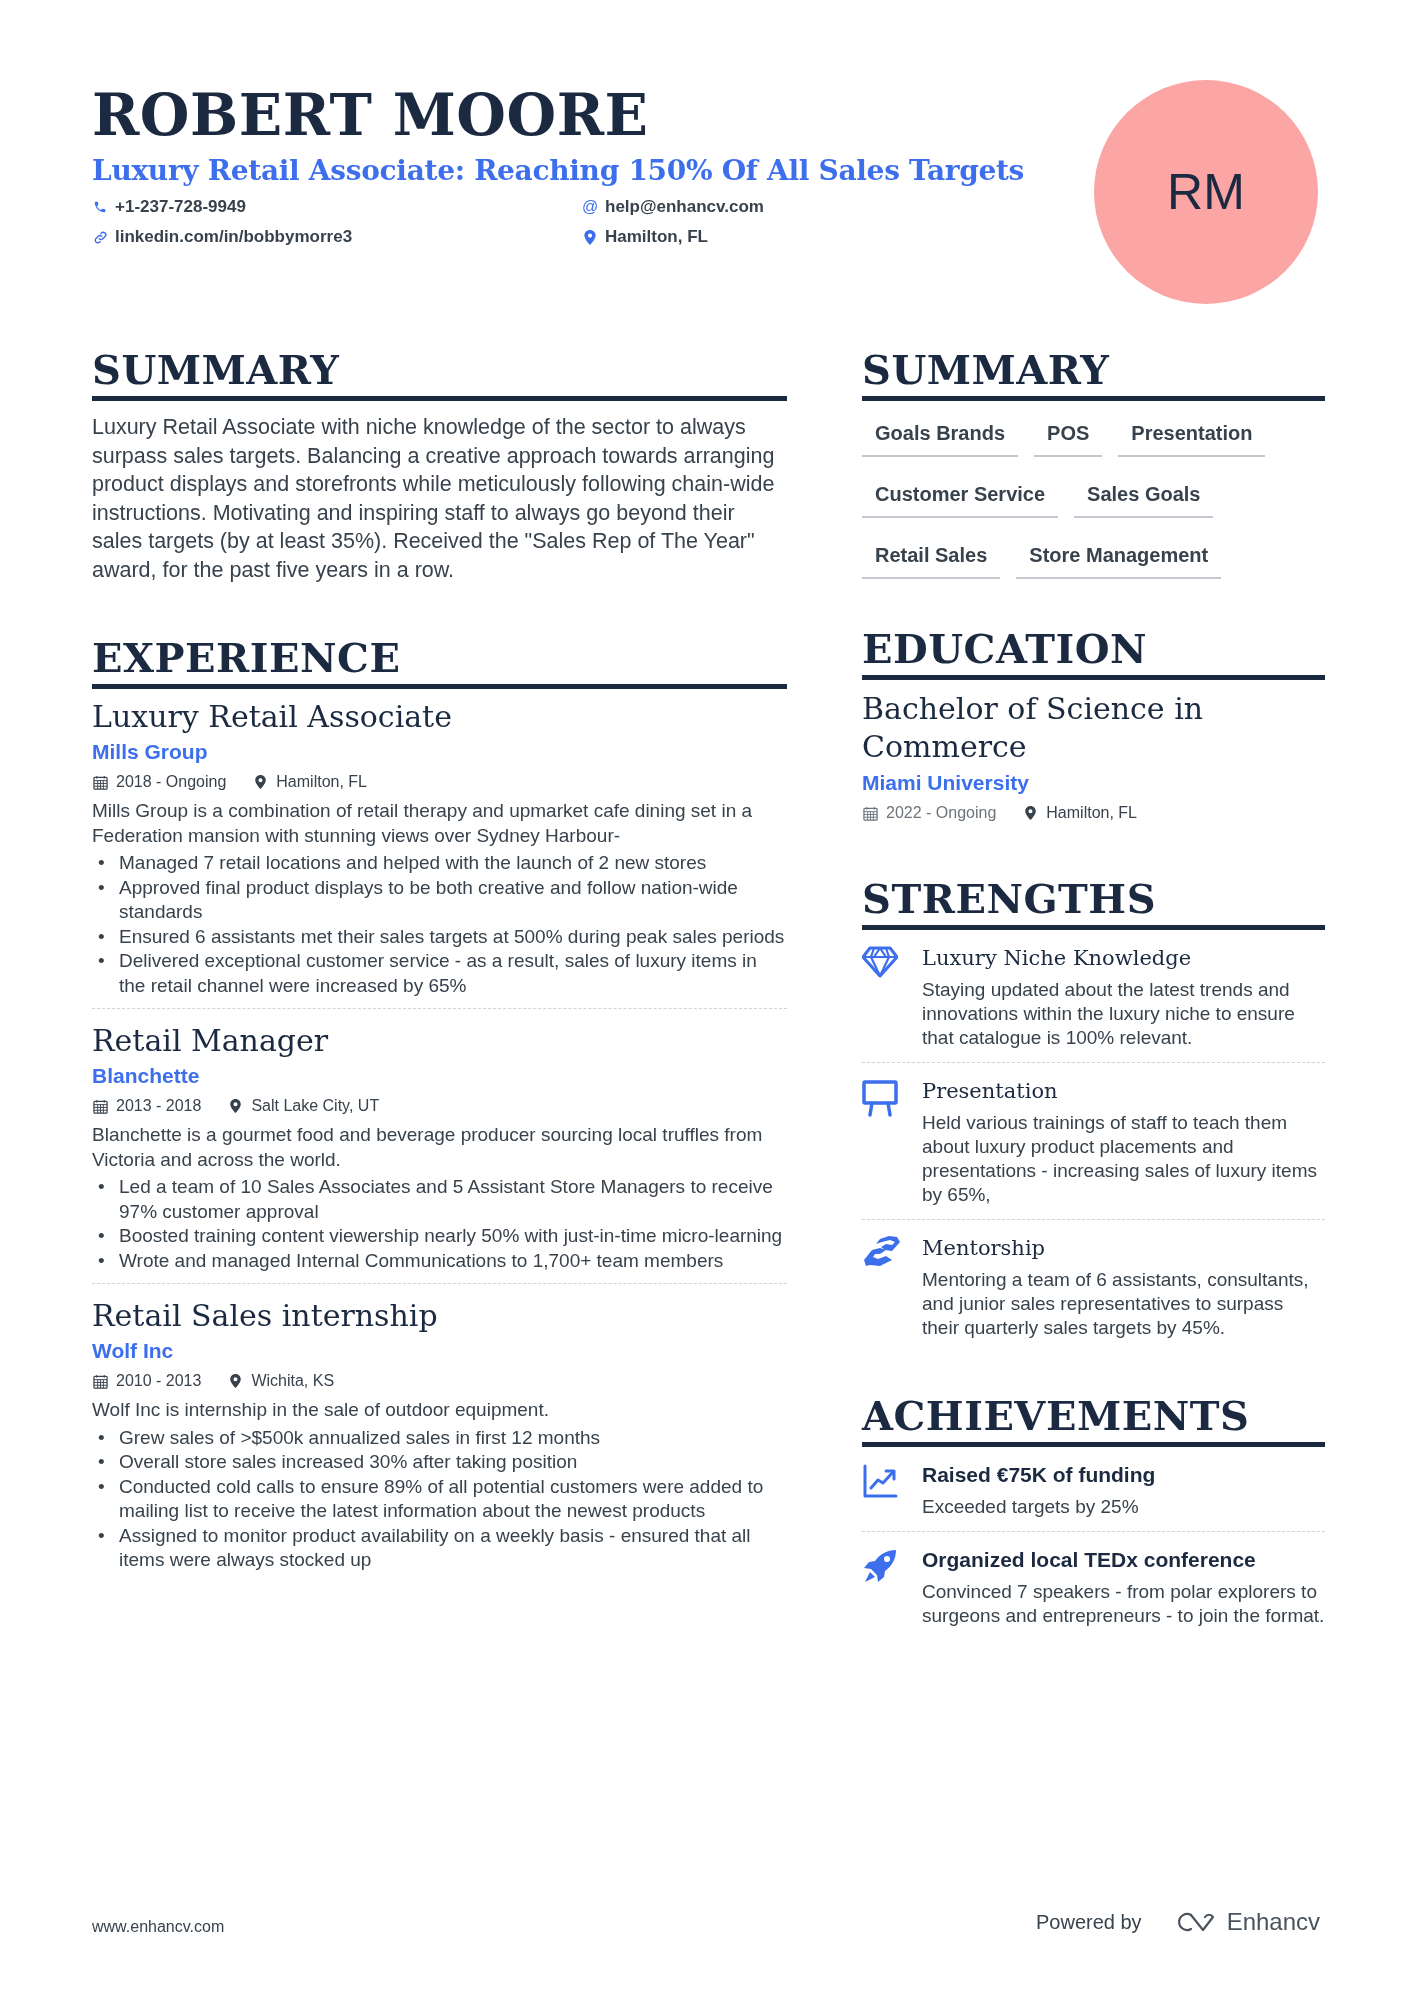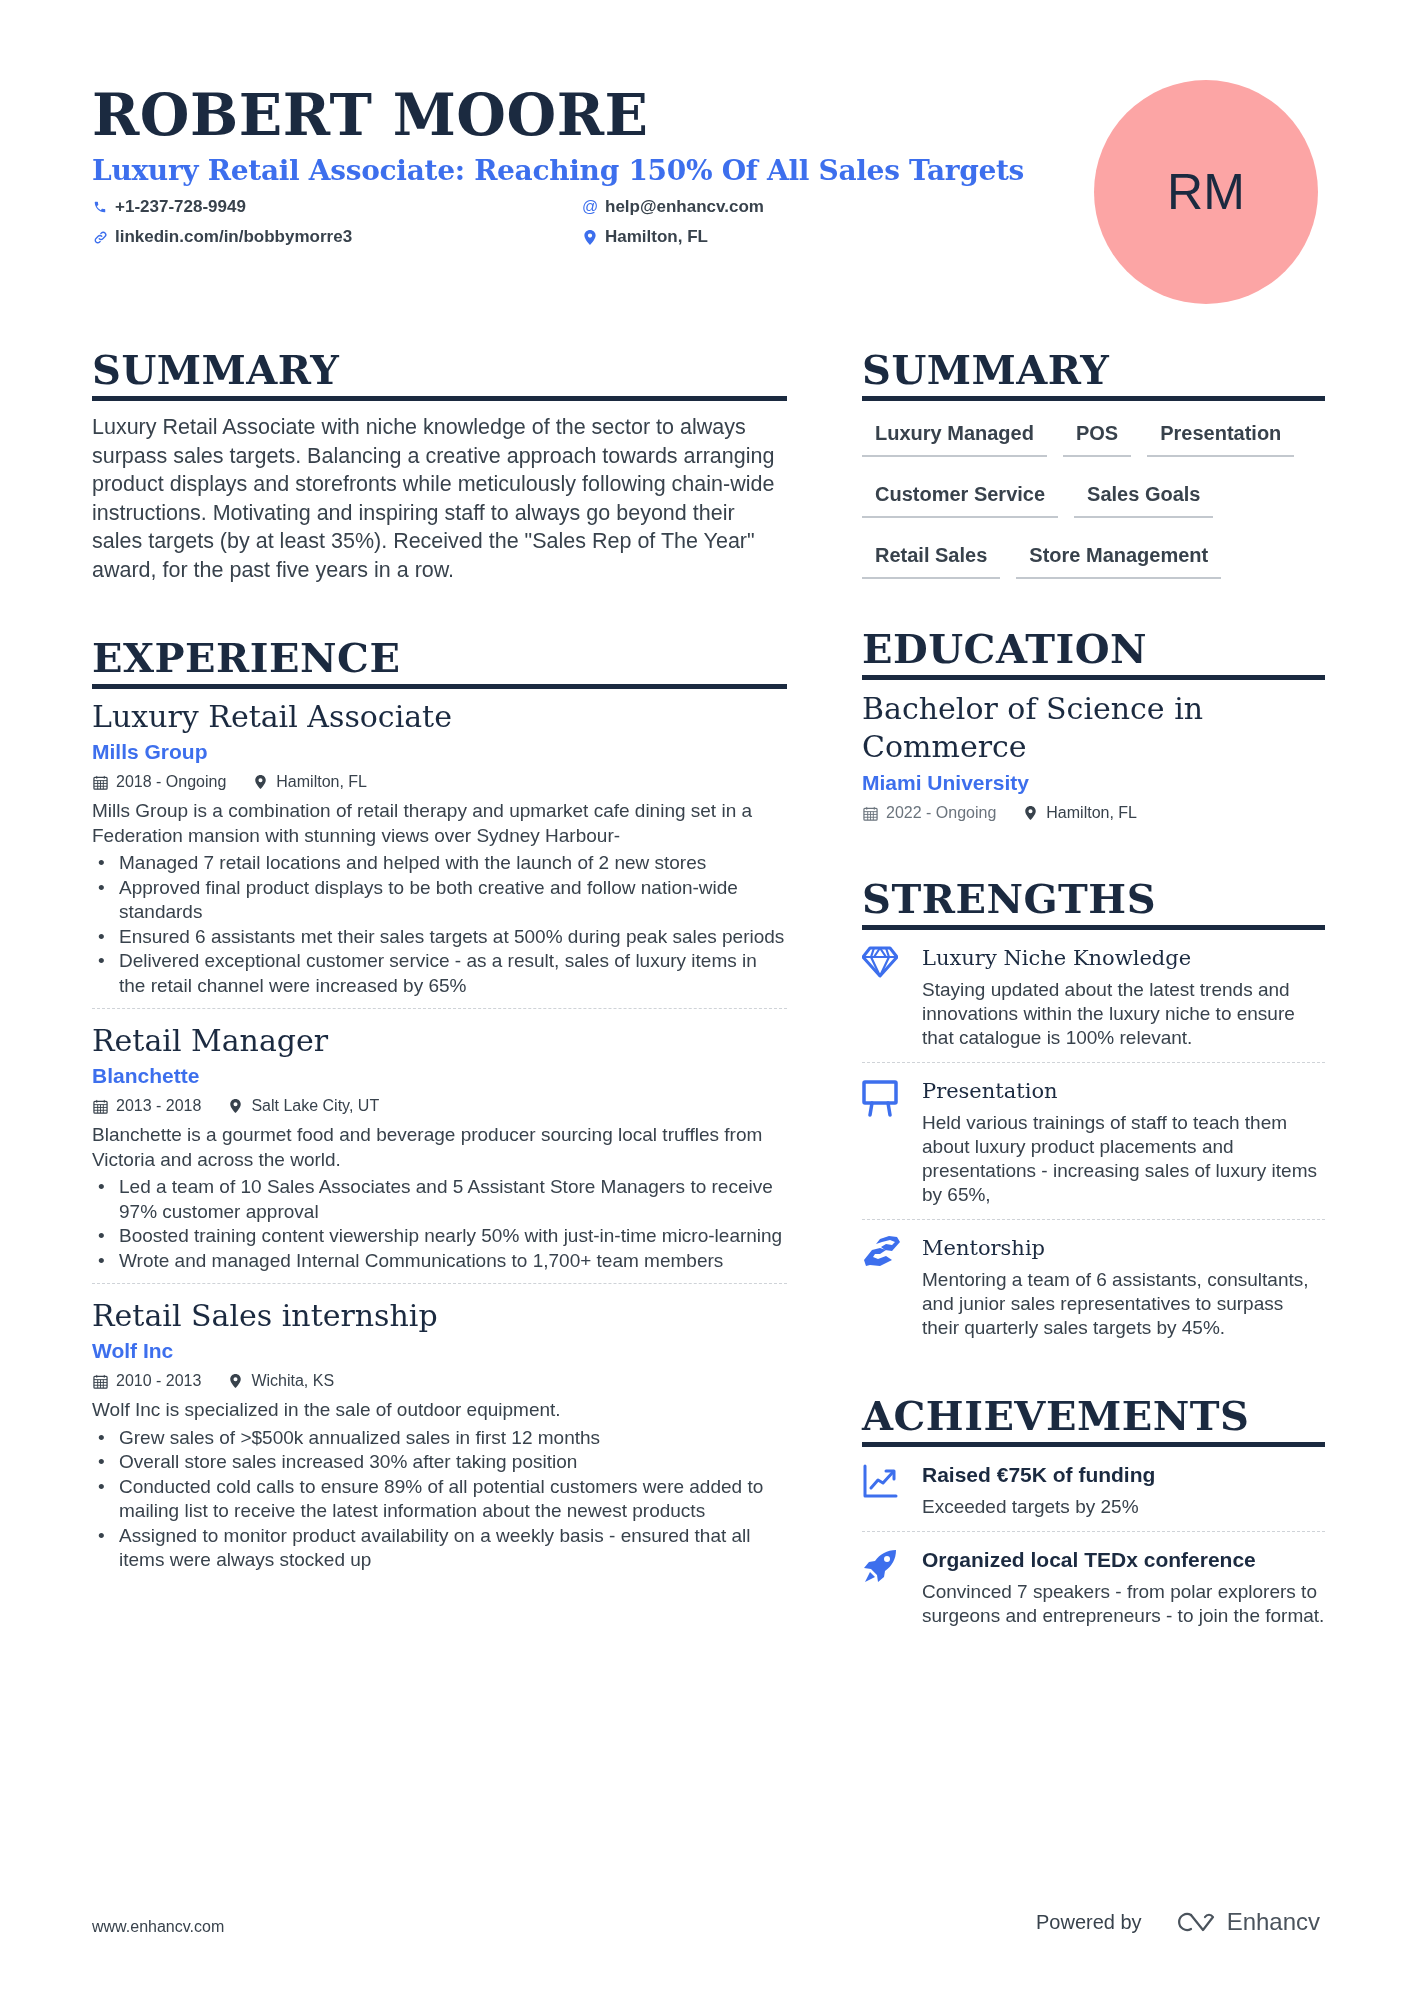--- a/index.html
+++ b/index.html
@@ -190,36 +190,36 @@
           </span>
         <span class="item">
             <span class="ic">
               <svg width="11" height="14" viewBox="0 0 12 16">
                 <path fill="#38424c" d="M6 0C2.7 0 0 2.6 0 5.9 0 10 6 16 6 16s6-6 6-10.1C12 2.6 9.3 0 6 0zm0 8.2a2.3 2.3 0 1 1 0-4.6 2.3 2.3 0 0 1 0 4.6z"></path>
               </svg>
             </span>
             <span>Wichita, KS</span>
           </span>
       </div>
-      <p class="desc">Wolf Inc is specialized in the sale of outdoor equipment.</p>
+      <p class="desc">Wolf Inc is internship in the sale of outdoor equipment.</p>
       <ul class="bullets">
         <li>Grew sales of &gt;$500k annualized sales in first 12 months</li>
         <li>Overall store sales increased 30% after taking position</li>
         <li>Conducted cold calls to ensure 89% of all potential customers were added to mailing list to receive the latest information about the newest products</li>
         <li>Assigned to monitor product availability on a weekly basis - ensured that all items were always stocked up</li>
       </ul>
     </div>
   </section>
 </div>
 
 <div class="col-right">
   <section>
     <h2 class="section-title">SUMMARY</h2>
     <div class="skills">
-      <span class="skill">Luxury Managed</span>
+      <span class="skill">Goals Brands</span>
       <span class="skill">POS</span>
       <span class="skill">Presentation</span>
       <span class="skill">Customer Service</span>
       <span class="skill">Sales Goals</span>
       <span class="skill">Retail Sales</span>
       <span class="skill">Store Management</span>
     </div>
   </section>
 
   <section class="edu-section">

